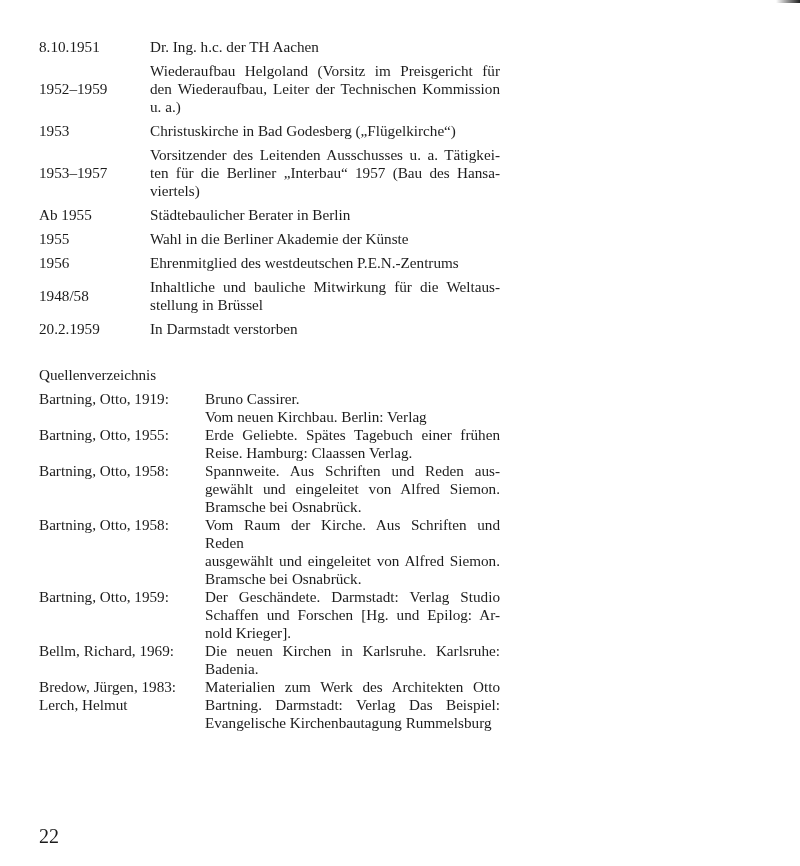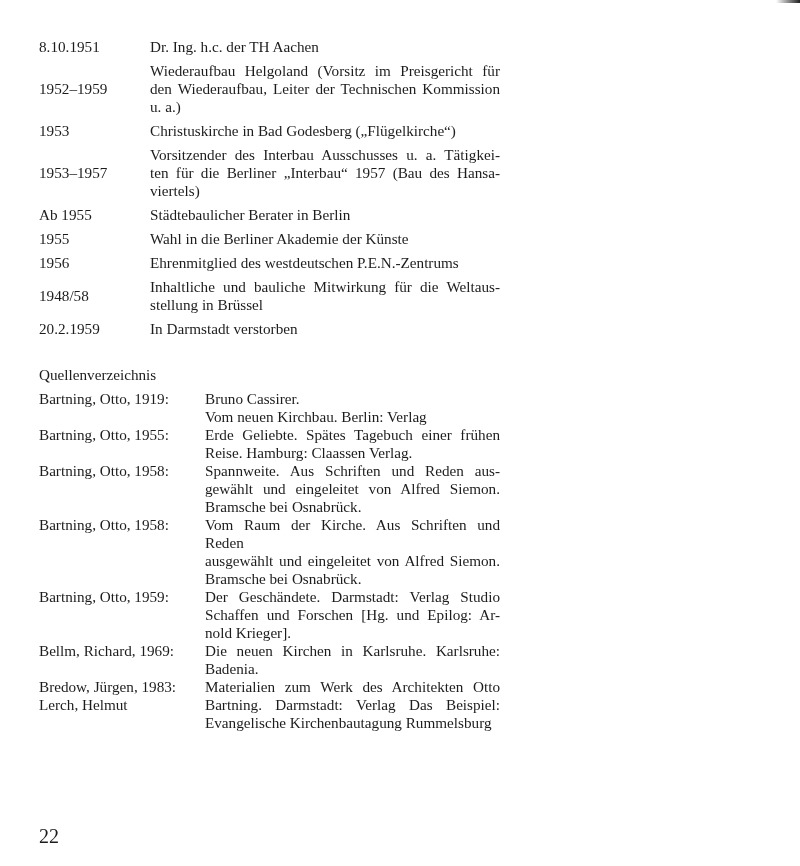--- a/index.html
+++ b/index.html
@@ -58,21 +58,21 @@
       </div>
       <div class="chron-row">
         <div class="chron-date">1953</div>
         <div class="chron-text">
           <span class="left-line">Christuskirche in Bad Godesberg („Flügelkirche“)</span>
         </div>
       </div>
       <div class="chron-row">
         <div class="chron-date">1953–1957</div>
         <div class="chron-text">
-          <span class="justify-line">Vorsitzender des Interbau Ausschusses u. a. Tätigkei-</span>
+          <span class="justify-line">Vorsitzender des Leitenden Ausschusses u. a. Tätigkei-</span>
           <span class="justify-line">ten für die Berliner „Interbau“ 1957 (Bau des Hansa-</span>
           <span class="left-line">viertels)</span>
         </div>
       </div>
       <div class="chron-row">
         <div class="chron-date">Ab 1955</div>
         <div class="chron-text">
           <span class="left-line">Städtebaulicher Berater in Berlin</span>
         </div>
       </div>

